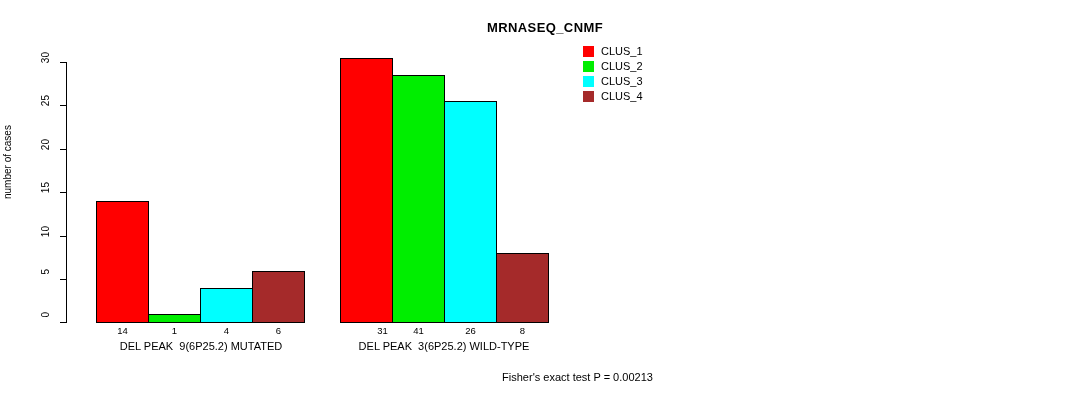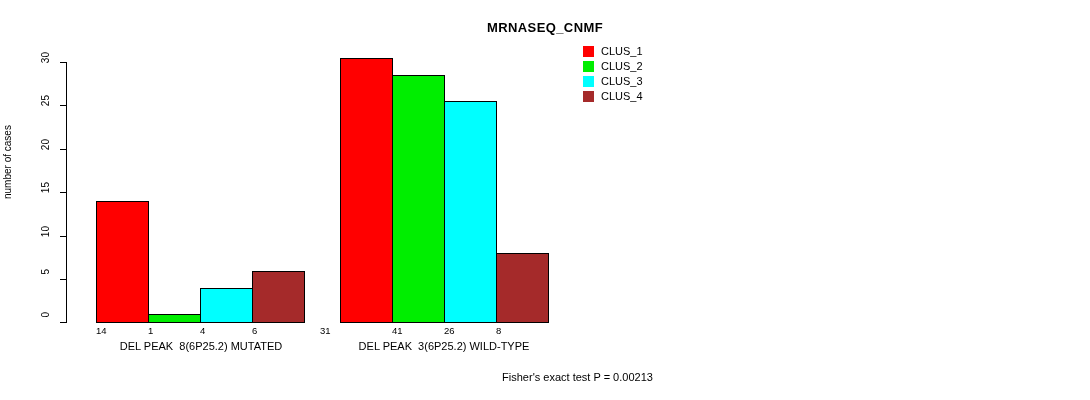--- a/index.html
+++ b/index.html
@@ -94,20 +94,21 @@
     position: absolute;
     box-sizing: border-box;
     border: 1px solid #000000;
     bottom: auto;
   }
 
   .bar-value-label {
     position: absolute;
     top: 326px;
     font-size: 9.5px;
+    text-align: center;
     line-height: 1;
   }
 
   .group-label {
     position: absolute;
     top: 341px;
     font-size: 11px;
     text-align: center;
     white-space: pre;
     line-height: 1;
@@ -187,30 +188,30 @@
   <div class="bar" style="left:96px;  width:53px; top:201px; height:122px; background:#FF0000;"></div>
   <div class="bar" style="left:148px; width:53px; top:314px; height:9px;   background:#00EE00;"></div>
   <div class="bar" style="left:200px; width:53px; top:288px; height:35px;  background:#00FFFF;"></div>
   <div class="bar" style="left:252px; width:53px; top:271px; height:52px;  background:#A52A2A;"></div>
 
   <div class="bar-value-label" style="left:96px;  width:53px;">14</div>
   <div class="bar-value-label" style="left:148px; width:53px;">1</div>
   <div class="bar-value-label" style="left:200px; width:53px;">4</div>
   <div class="bar-value-label" style="left:252px; width:53px;">6</div>
 
-  <div class="group-label" style="left:76px; width:250px;">DEL PEAK  8(6P25.2) MUTATED</div>
+  <div class="group-label" style="left:76px; width:250px;">DEL PEAK  9(6P25.2) MUTATED</div>
 
   <div class="group-baseline" style="left:340px; width:208px;"></div>
 
   <div class="bar" style="left:340px; width:53px; top:58px;  height:265px; background:#FF0000;"></div>
   <div class="bar" style="left:392px; width:53px; top:75px;  height:248px; background:#00EE00;"></div>
   <div class="bar" style="left:444px; width:53px; top:101px; height:222px; background:#00FFFF;"></div>
   <div class="bar" style="left:496px; width:53px; top:253px; height:70px;  background:#A52A2A;"></div>
 
-  <div class="bar-value-label" style="left:320px; width:53px;">31</div>
+  <div class="bar-value-label" style="left:356px; width:53px;">31</div>
   <div class="bar-value-label" style="left:392px; width:53px;">41</div>
   <div class="bar-value-label" style="left:444px; width:53px;">26</div>
   <div class="bar-value-label" style="left:496px; width:53px;">8</div>
 
   <div class="group-label" style="left:319px; width:250px;">DEL PEAK  3(6P25.2) WILD-TYPE</div>
 
 </div>
 
 <div id="legend">
 

